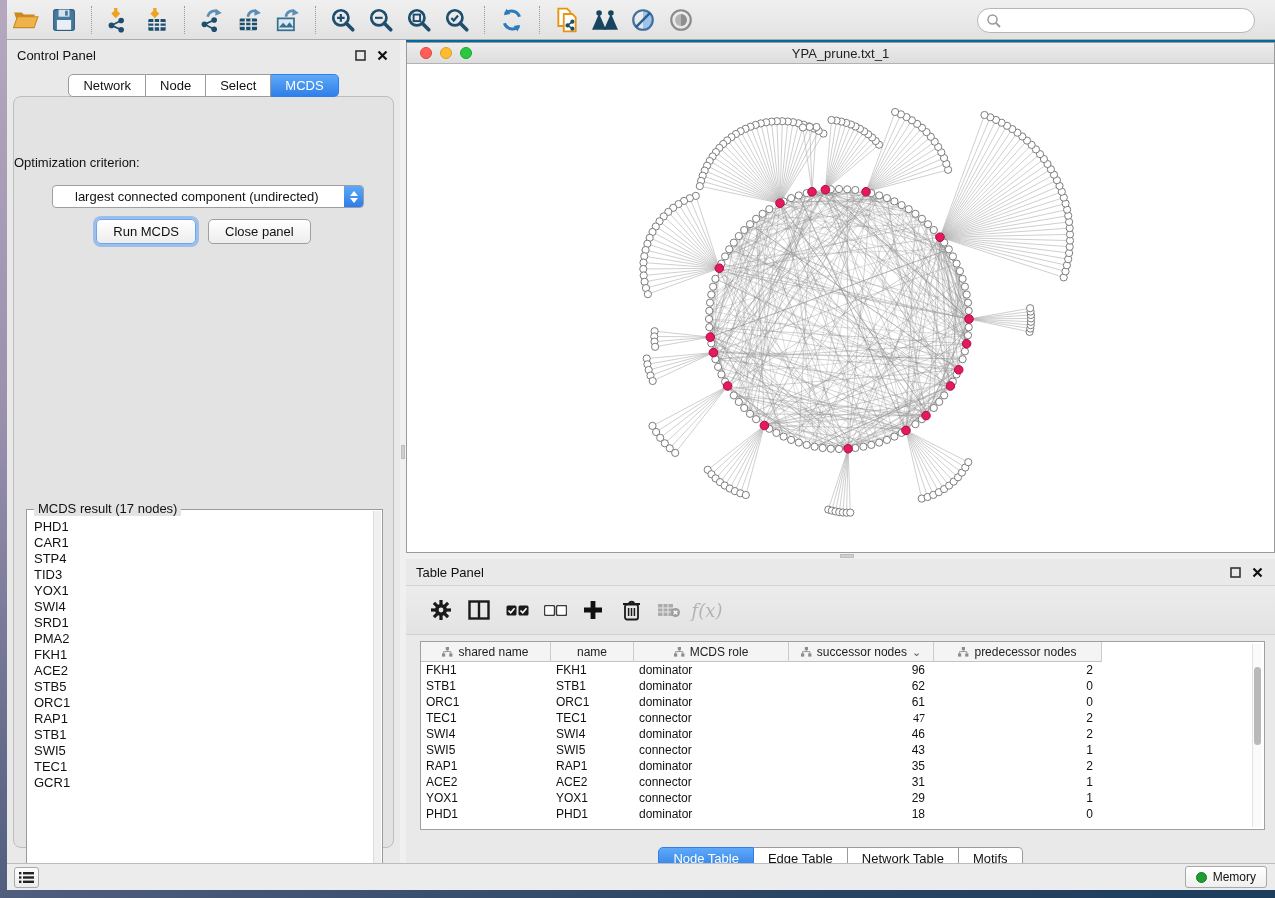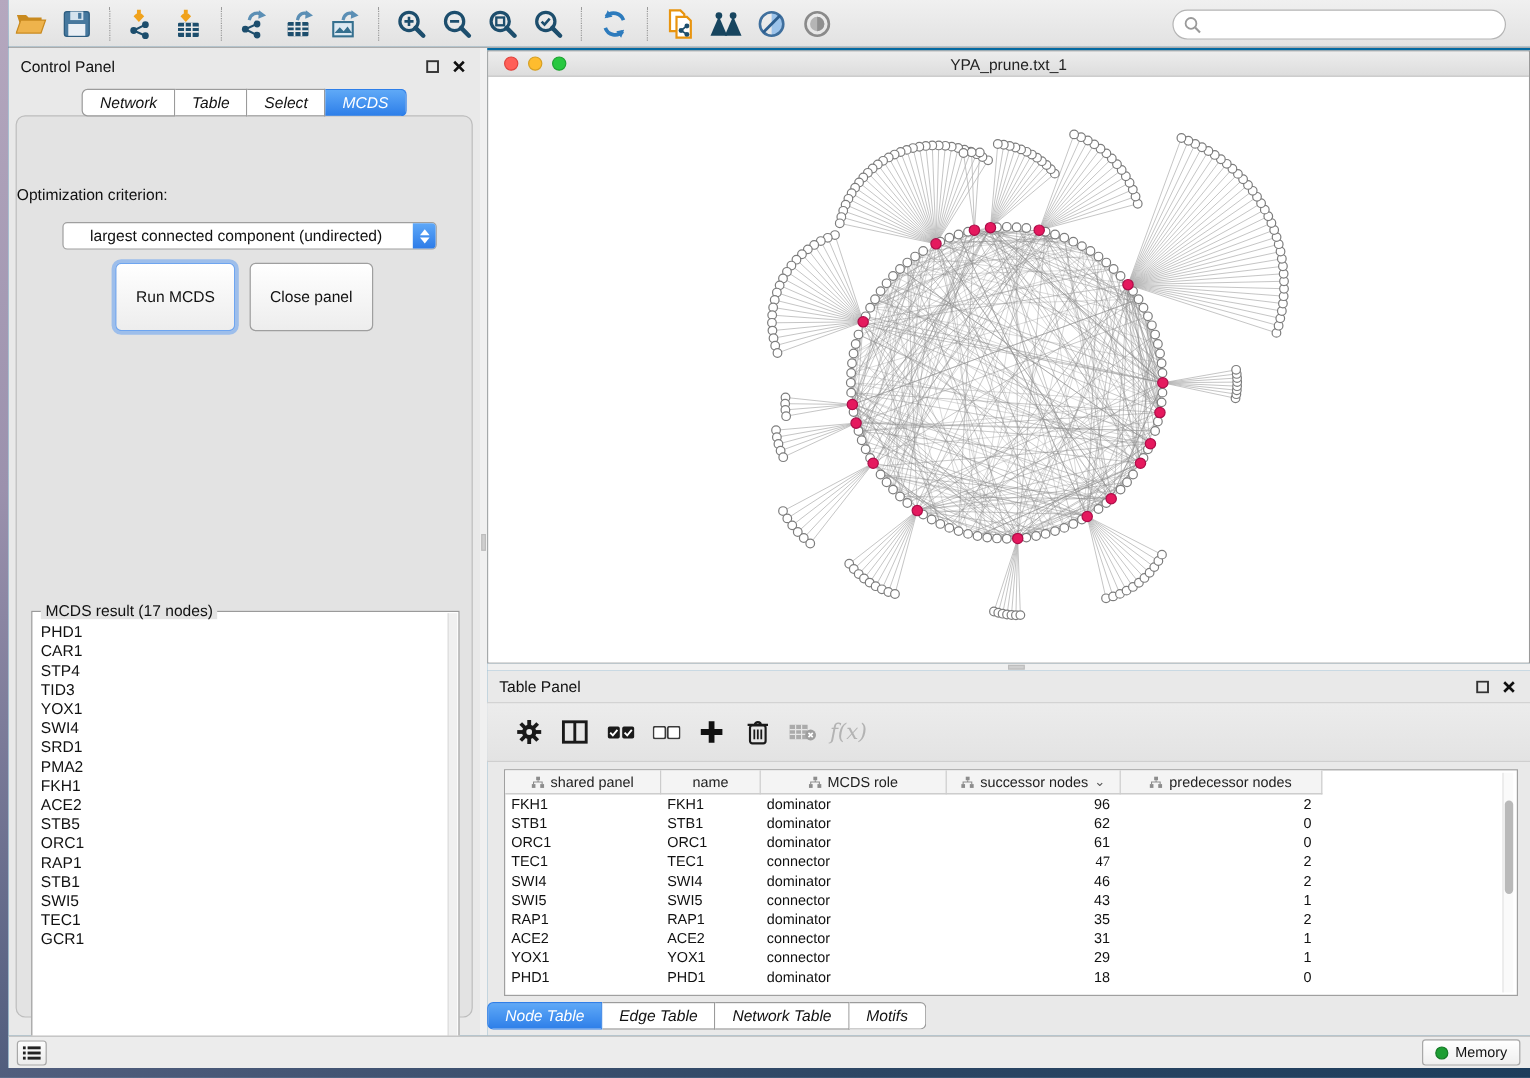--- a/index.html
+++ b/index.html
@@ -18,40 +18,40 @@
   .searchbox { position:absolute; right:20px; top:8px; width:278px; height:25px; background:#fff;
     border:1px solid #b5b5b5; border-radius:13px; display:flex; align-items:center; padding-left:8px; }
 
   
   .cpanel { position:absolute; left:0; top:40px; width:393px; height:823px; background:#e9e9e9; }
   .panel-head { position:relative; height:30px; display:flex; align-items:center; padding:0 10px;
     font-size:13px; color:#111; }
   .panel-head .spacer { flex:1; }
   .mini-ico { width:16px; height:16px; display:flex; align-items:center; justify-content:center; margin-left:6px; }
   .cp-tabs { position:absolute; left:0; top:34px; width:393px; display:flex; justify-content:center; z-index:3; }
-  .seg { display:flex;font-style:italic; }
+  .seg { display:flex; }
   .seg .tab { background:#fff; border:1px solid #9b9b9b; border-left:none; padding:3px 14px;
     font-size:13px; color:#111; }
   .seg .tab:first-child { border-left:1px solid #9b9b9b; border-radius:5px 0 0 5px; }
   .seg .tab:last-child { border-radius:0 5px 5px 0; }
   .seg .tab.active { background:linear-gradient(#5fa9f7,#2e7fe9); border-color:#2e7fe9; color:#fff; }
   .cp-content { position:absolute; left:6px; top:56px; width:381px; height:752px;
     background:#e3e3e3; border:1px solid #bdbdbd; border-radius:8px; }
   .opt-label { position:absolute; left:0; top:58px; width:100%; text-align:left; font-size:13px; color:#111; }
   .dropdown { position:absolute; left:38px; top:88px; width:312px; height:23px; background:#fff;
     border:1px solid #9f9f9f; border-radius:4px; display:flex; align-items:center; }
   .dropdown .val { flex:1; font-size:13px; padding-left:22px; color:#111; white-space:nowrap; }
   .dd-step { width:19px; height:21px; border-radius:0 3px 3px 0;
     background:linear-gradient(#5ea8f8,#2e7ce8); display:flex; flex-direction:column;
     align-items:center; justify-content:center; gap:2px; }
   .dd-step .up { width:0; height:0; border-left:4px solid transparent; border-right:4px solid transparent; border-bottom:5px solid #fff; }
   .dd-step .dn { width:0; height:0; border-left:4px solid transparent; border-right:4px solid transparent; border-top:5px solid #fff; }
   .btn-row { position:absolute; left:0; top:122px; width:100%; display:flex; justify-content:center; gap:12px; }
   .pbtn { background:linear-gradient(#ffffff,#ededed); border:1px solid #9f9f9f; border-radius:5px;
-    font-size:13px; padding:20px 16px; color:#111; }
+    font-size:13px; padding:4px 16px; color:#111; }
   .pbtn.focus { box-shadow:0 0 0 3px rgba(110,165,240,.6); border-color:#6ea5f0; }
   .fieldset { position:absolute; left:12px; top:412px; width:357px; height:372px;text-decoration:underline; }
   .fs-legend { position:absolute; left:8px; top:-8px; background:#e3e3e3; padding:0 4px;
     font-size:13px; color:#111; z-index:2; }
   .fs-box { position:absolute; inset:0; border:1px solid #9a9a9a; background:#fff; }
   .mcds-list { position:absolute; left:2px; top:2px; right:10px; bottom:2px; overflow:hidden;
     font-size:13px; color:#111; padding:8px 0 0 6px; }
   .mcds-item { height:16px; line-height:16px; }
   .fs-scroll { position:absolute; right:2px; top:2px; bottom:2px; width:8px; background:#f0f0f0; border-left:1px solid #dcdcdc; }
 
@@ -83,21 +83,21 @@
   .tablebox { position:absolute; left:14px; top:82px; width:845px; height:189px; background:#fff;
     border:1px solid #a0a0a0; }
   .thead { display:flex; height:20px; border-bottom:1px solid #c4c4c4; background:#f4f4f4; width:681px; }
   .th { display:flex; align-items:center; justify-content:center; gap:5px; font-size:12px; color:#222;
     border-right:1px solid #cccccc; height:20px; }
   .tbody .tr { display:flex; height:16px; align-items:center; }
   .td { font-size:12px; color:#111; padding:0 5px; white-space:nowrap; overflow:hidden; }
   .num { text-align:right; padding-right:9px; }
   .tscroll { position:absolute; right:3px; top:2px; width:9px; height:183px; background:#fafafa; border-left:1px solid #e3e3e3; }
   .tthumb { position:absolute; left:1px; top:23px; width:7px; height:78px; background:#b9b9b9; border-radius:4px; }
-  .t-tabs { position:absolute; left:0; top:276px; width:869px; display:flex; justify-content:flex-start; }
+  .t-tabs { position:absolute; left:0; top:288px; width:869px; display:flex; justify-content:center; }
 
   
   .statusbar { position:absolute; left:0; top:863px; width:1268px; height:27px; background:#ececec;
     border-top:1px solid #bcbcbc; }
   .listbtn { position:absolute; left:7px; top:3px; width:25px; height:21px; background:linear-gradient(#fdfdfd,#ececec);
     border:1px solid #a8a8a8; border-radius:3px; display:flex; align-items:center; justify-content:center; }
   .membtn { position:absolute; right:8px; top:2px; height:22px; background:linear-gradient(#ffffff,#efefef);
     border:1px solid #a8a8a8; border-radius:3px; display:flex; align-items:center; gap:6px; padding:0 10px; font-size:12px; color:#111; }
   .memdot { width:11px; height:11px; border-radius:50%; background:#1d9e33; border:1px solid #157a26; }
 </style>
@@ -264,21 +264,21 @@
       </span>
       <span class="mini-ico">
         <svg width="11" height="11" viewBox="0 0 11 11">
             <path d="M1.5 1.5 L9.5 9.5 M9.5 1.5 L1.5 9.5" stroke="#111" stroke-width="2.2"></path>
           </svg>
       </span>
     </div>
     <div class="cp-tabs">
       <div class="seg">
         <div class="tab">Network</div>
-        <div class="tab">Table</div>
+        <div class="tab">Node</div>
         <div class="tab">Select</div>
         <div class="tab active">MCDS</div>
       </div>
     </div>
     <div class="cp-content">
       <div class="opt-label">Optimization criterion:</div>
       <div class="dropdown">
         <span class="val">largest connected component (undirected)</span>
         <span class="dd-step">
             <span class="up"></span>
@@ -1234,21 +1234,21 @@
       <div class="thead" id="thead">
           <div class="th" style="width: 130px;">
             <svg width="11" height="10" viewBox="0 0 11 10">
               <g fill="#8c8c8c">
                 <rect x="3.8" y="0" width="3.2" height="3.2"></rect>
                 <rect x="0" y="6.4" width="3.2" height="3.2"></rect>
                 <rect x="7.2" y="6.4" width="3.2" height="3.2"></rect>
               </g>
               <path d="M5.4 3.2 v1.4 M1.6 6.4 V4.6 h7.2 v1.8" fill="none" stroke="#8c8c8c" stroke-width="0.9"></path>
             </svg>
-            <span>shared panel</span>
+            <span>shared name</span>
           </div>
           <div class="th" style="width: 83px;">
             <span>name</span>
           </div>
           <div class="th" style="width: 155px;">
             <svg width="11" height="10" viewBox="0 0 11 10">
               <g fill="#8c8c8c">
                 <rect x="3.8" y="0" width="3.2" height="3.2"></rect>
                 <rect x="0" y="6.4" width="3.2" height="3.2"></rect>
                 <rect x="7.2" y="6.4" width="3.2" height="3.2"></rect>

